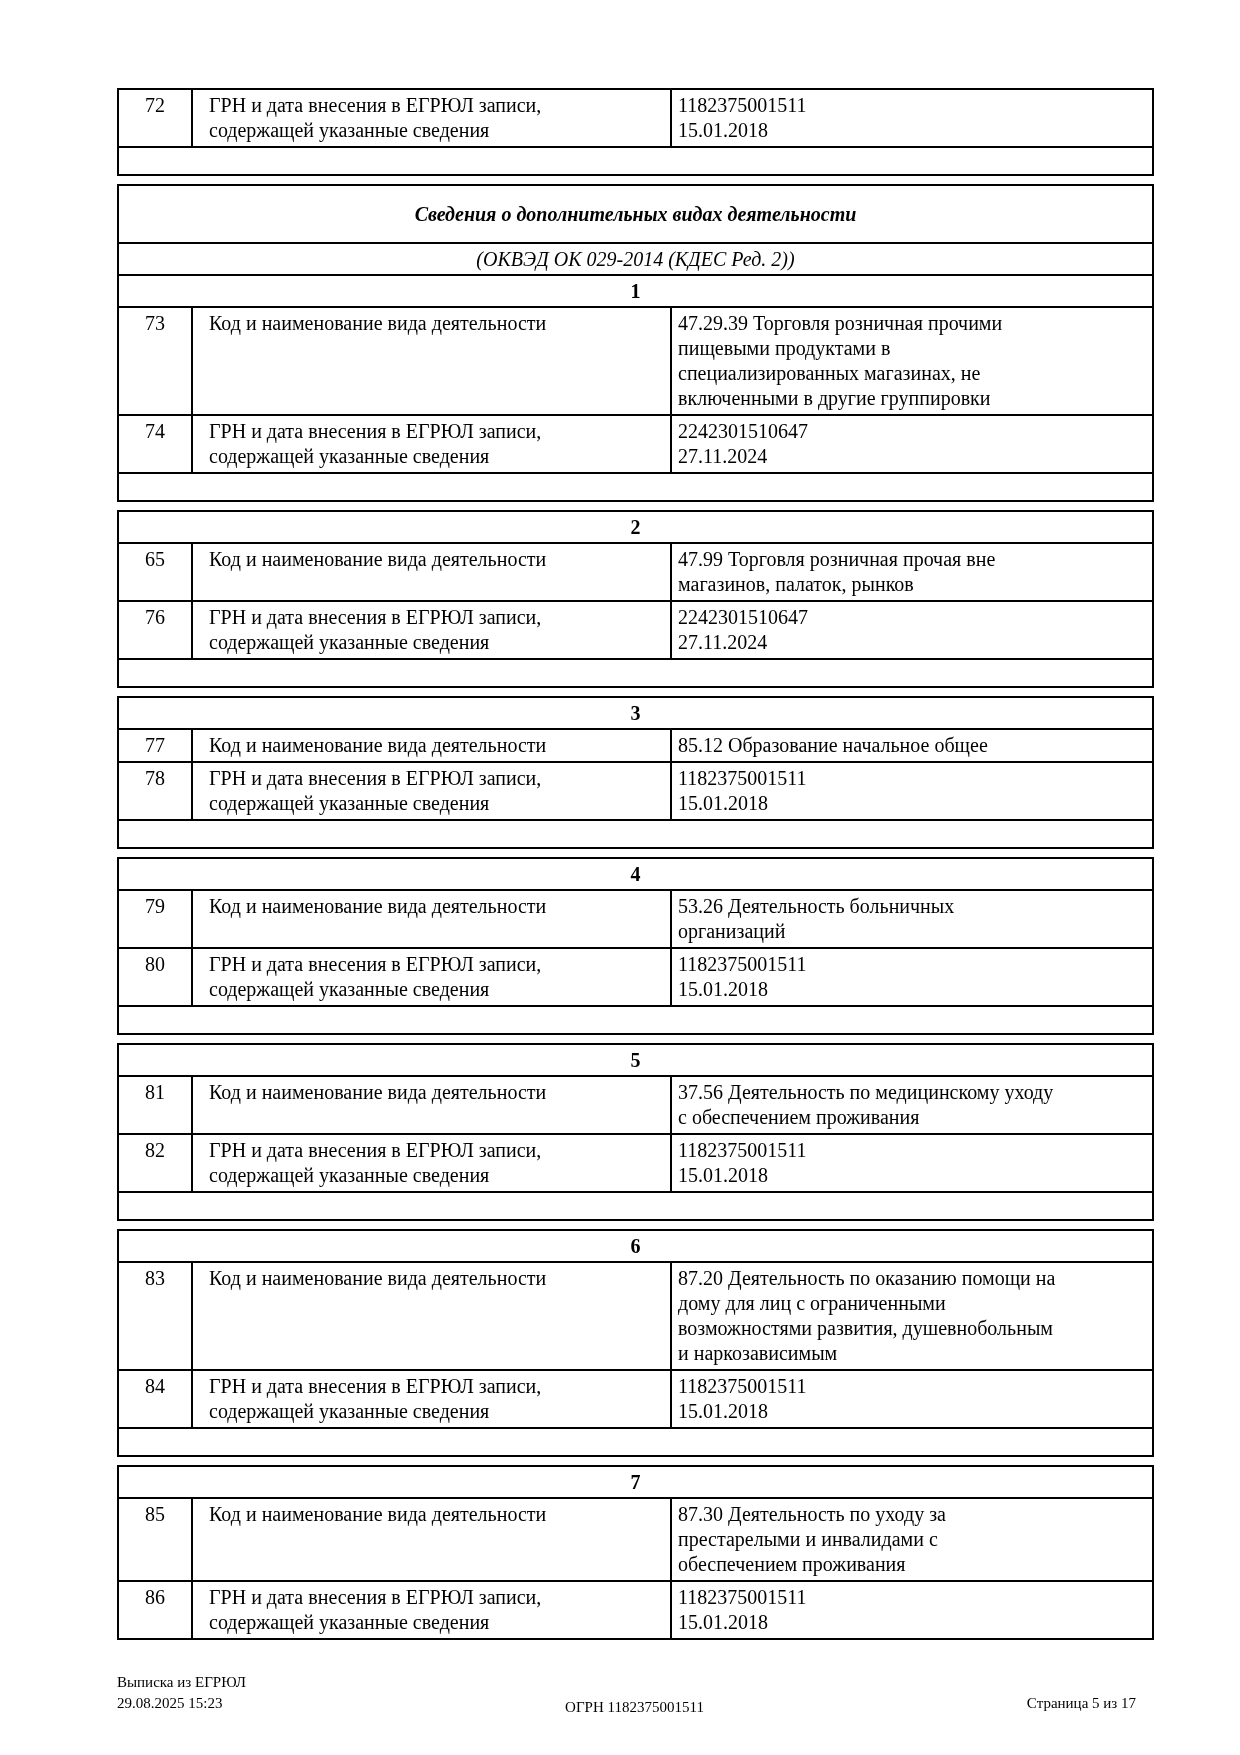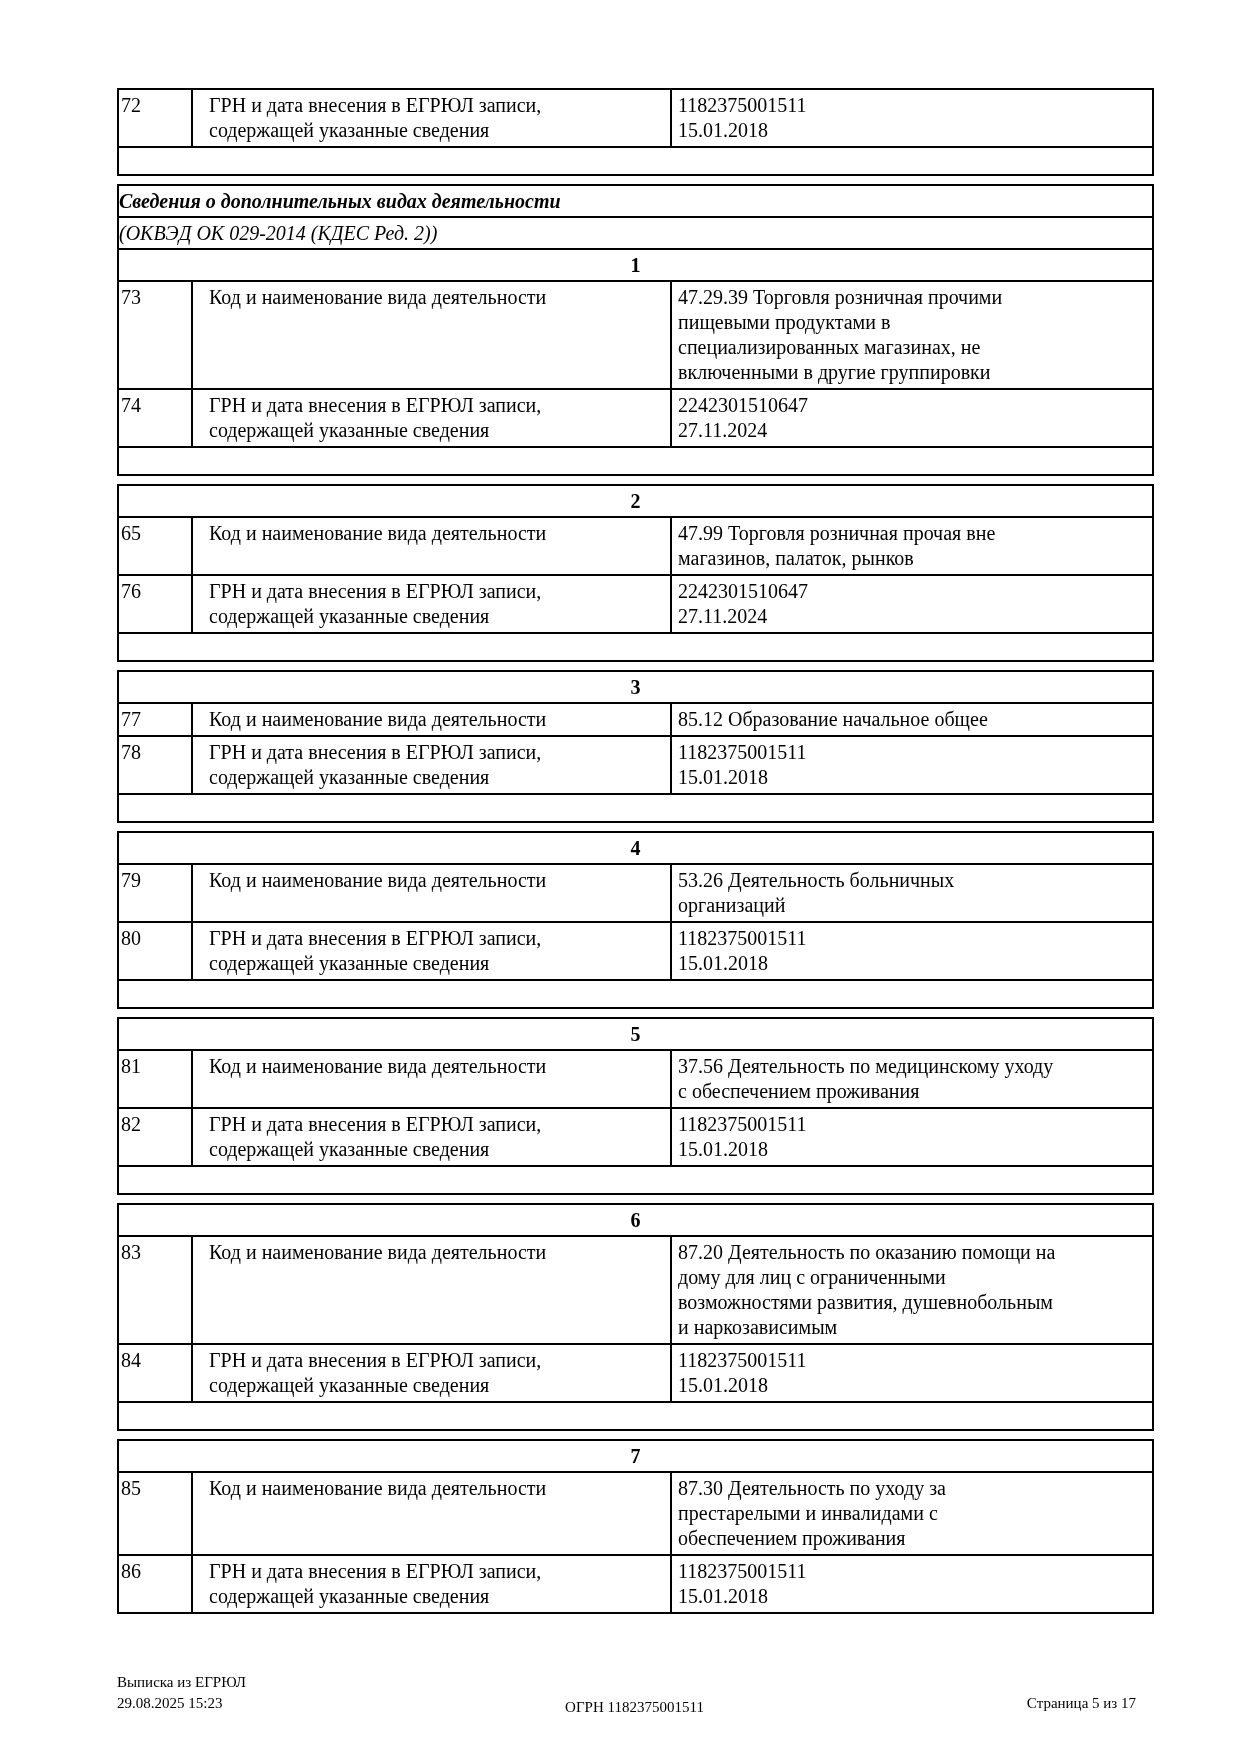--- a/index.html
+++ b/index.html
@@ -20,36 +20,36 @@
 
   col.c1 { width:74px; }
   col.c2 { width:479px; }
   col.c3 { width:482px; }
 
   td {
     border:2px solid #000000;
     vertical-align:top;
     font-size:20px; line-height:25px;
   }
-  td.num  { text-align:left; padding:3px 2px; }
+  td.num  { text-align:center; padding:3px 2px; }
   td.lbl  { padding:3px 4px 3px 16px; white-space:pre-line; }
   td.val  { padding:3px 2px 3px 6px; white-space:pre-line; }
 
   td.empty { height:28px; padding:0; }
 
   td.secnum {
     text-align:center; font-weight:bold;
     line-height:24px; padding:3px 0;
   }
   td.hdr-title {
-    text-align:left; font-weight:bold; font-style:italic;
-    line-height:24px; padding:3px 0;
+    text-align:center; font-weight:bold; font-style:italic;
+    line-height:24px; padding:16px 0;
   }
   td.hdr-sub {
-    text-align:left; font-style:italic;
+    text-align:center; font-style:italic;
     line-height:24px; padding:3px 0;
   }
 
   .footer {
     position:absolute; left:117px; top:1658px; width:1035px;
     font-size:15px; line-height:21px;margin-top:14px;
   }
   .footer-line2 { position:relative; width:100%; }
   .footer-center {
     position:absolute; left:50%; transform:translateX(-50%); top:4px;

